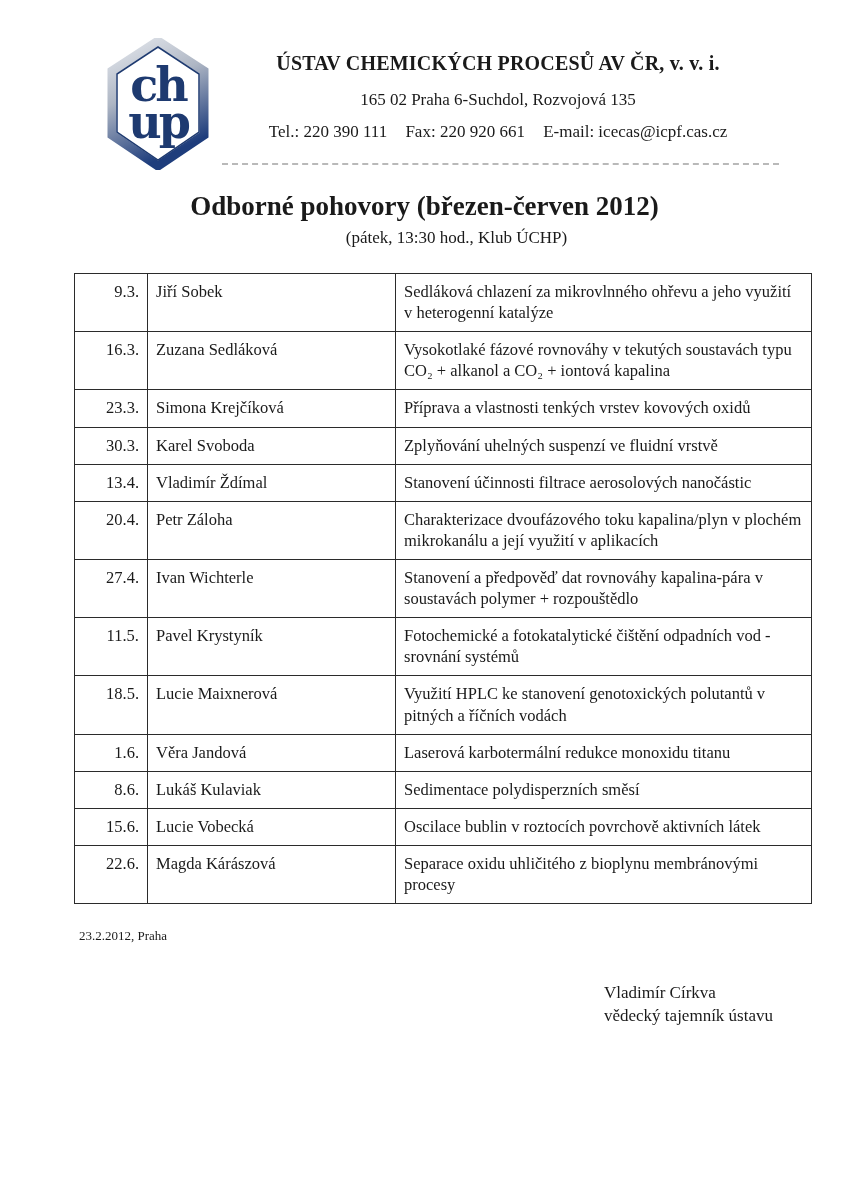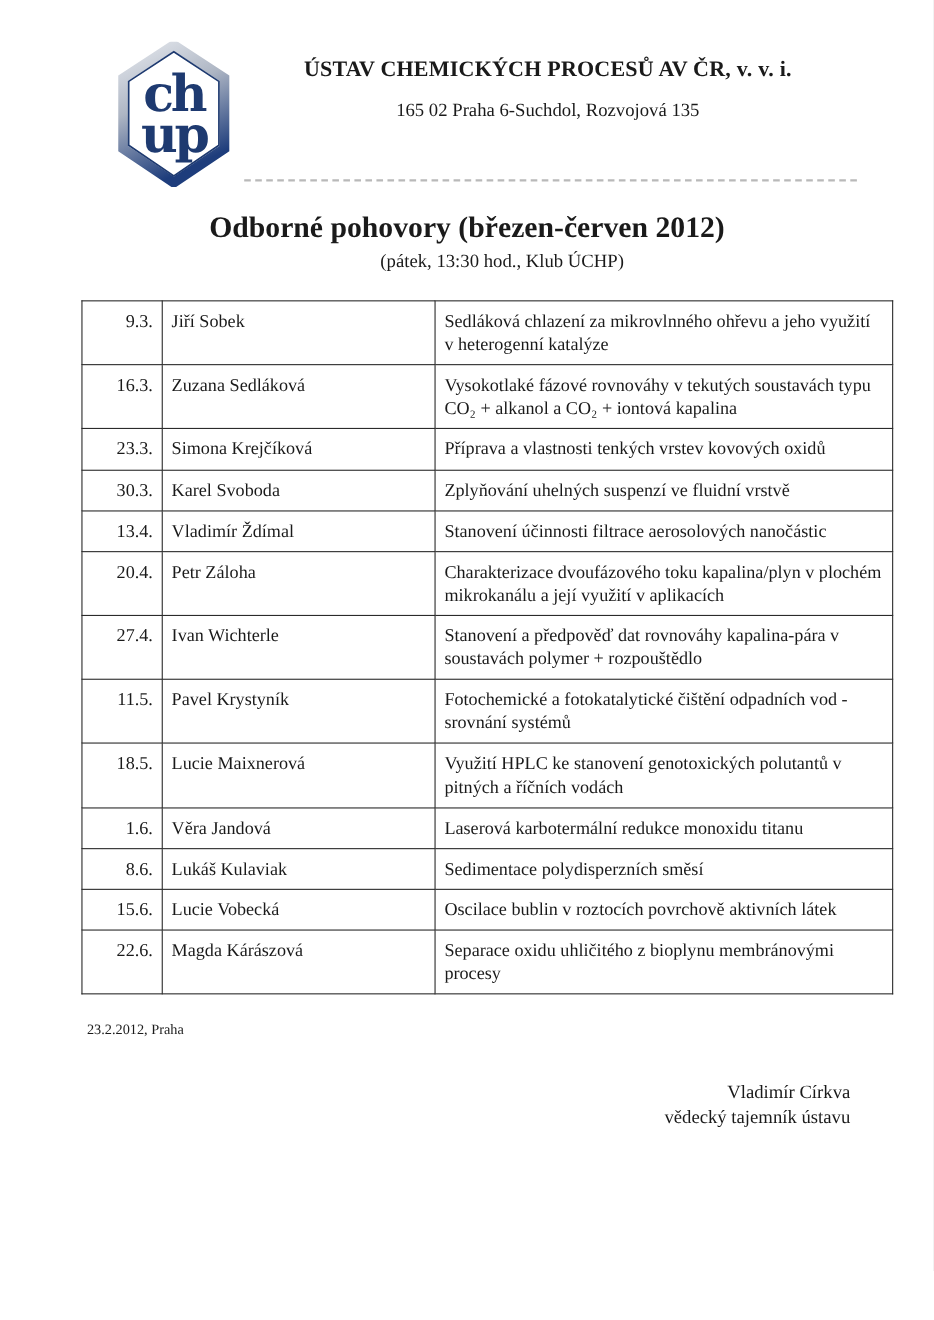--- a/index.html
+++ b/index.html
@@ -43,21 +43,21 @@
   table.schedule td{
     border:1.5px solid #2b2b2b;
     vertical-align:top;
     padding:7px 8px 8px 8px;
   }
   td.c-date{width:56px;text-align:right;padding-right:9px;}
   td.c-name{width:231px;padding-left:21px;}
   td.c-topic{width:399px;padding-left:9px;padding-right:4px;}
   
   .footer-date{position:absolute;left:79px;top:928px;font-size:13px;}
-  .signature{position:absolute;right:76px;top:982px;text-align:right;font-size:17px;line-height:1.35;}
+  .signature{position:absolute;right:76px;top:982px;text-align:left;font-size:17px;line-height:1.35;}
 </style>
 </head>
 <body>
 
 <div class="page">
 
   <div class="letterhead">
 
     <div class="logo">
       <svg width="102" height="132" viewBox="0 0 102 132" aria-hidden="true">
@@ -73,20 +73,25 @@
         <g fill="#1e3a70" font-family="'DejaVu Serif',serif" font-weight="bold">
           <text x="51" y="63" font-size="46" text-anchor="middle" letter-spacing="-3">ch</text>
           <text x="51" y="100" font-size="46" text-anchor="middle" letter-spacing="-3">up</text>
         </g>
       </svg>
     </div>
 
     <div class="head-text">
       <div class="org-name">ÚSTAV CHEMICKÝCH PROCESŮ AV ČR, v. v. i.</div>
       <div class="org-address">165 02 Praha 6-Suchdol, Rozvojová 135</div>
+      <div class="org-contact">
+        <span>Tel.: 220 390 111</span>
+        <span>Fax: 220 920 661</span>
+        <span>E-mail: icecas@icpf.cas.cz</span>
+      </div>
     </div>
 
     <div class="dashes"></div>
   </div>
 
   <div class="doc-title">Odborné pohovory (březen-červen 2012)</div>
   <div class="doc-subtitle">(pátek, 13:30 hod., Klub ÚCHP)</div>
 
   <table class="schedule">
     <tbody>

